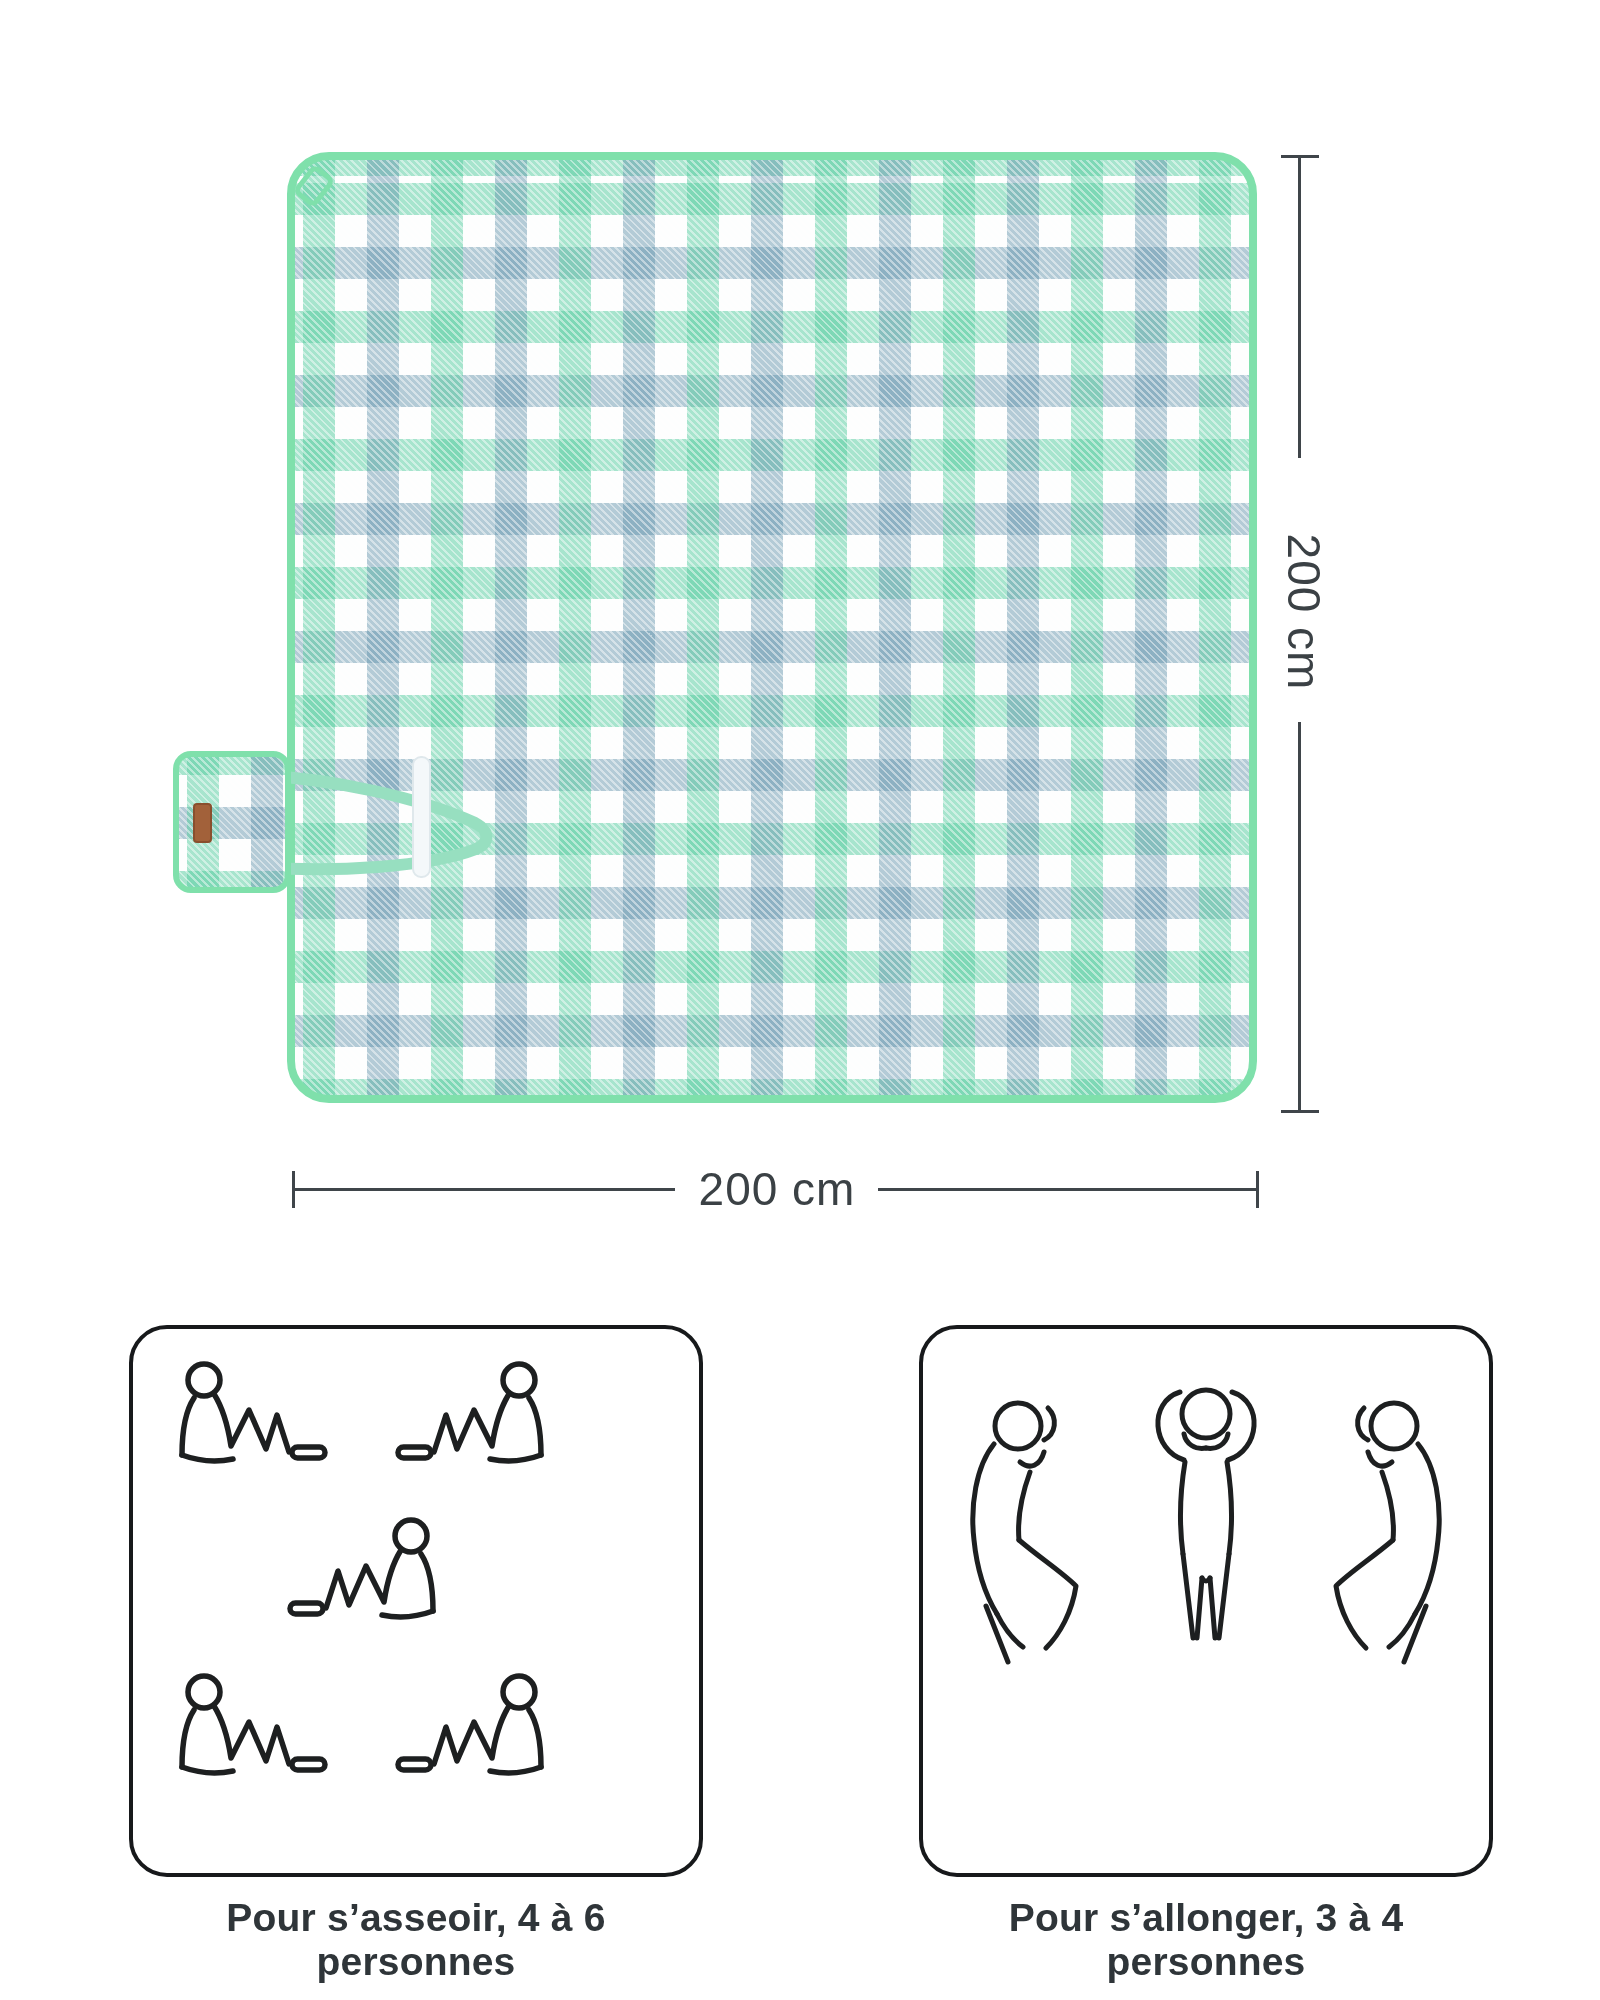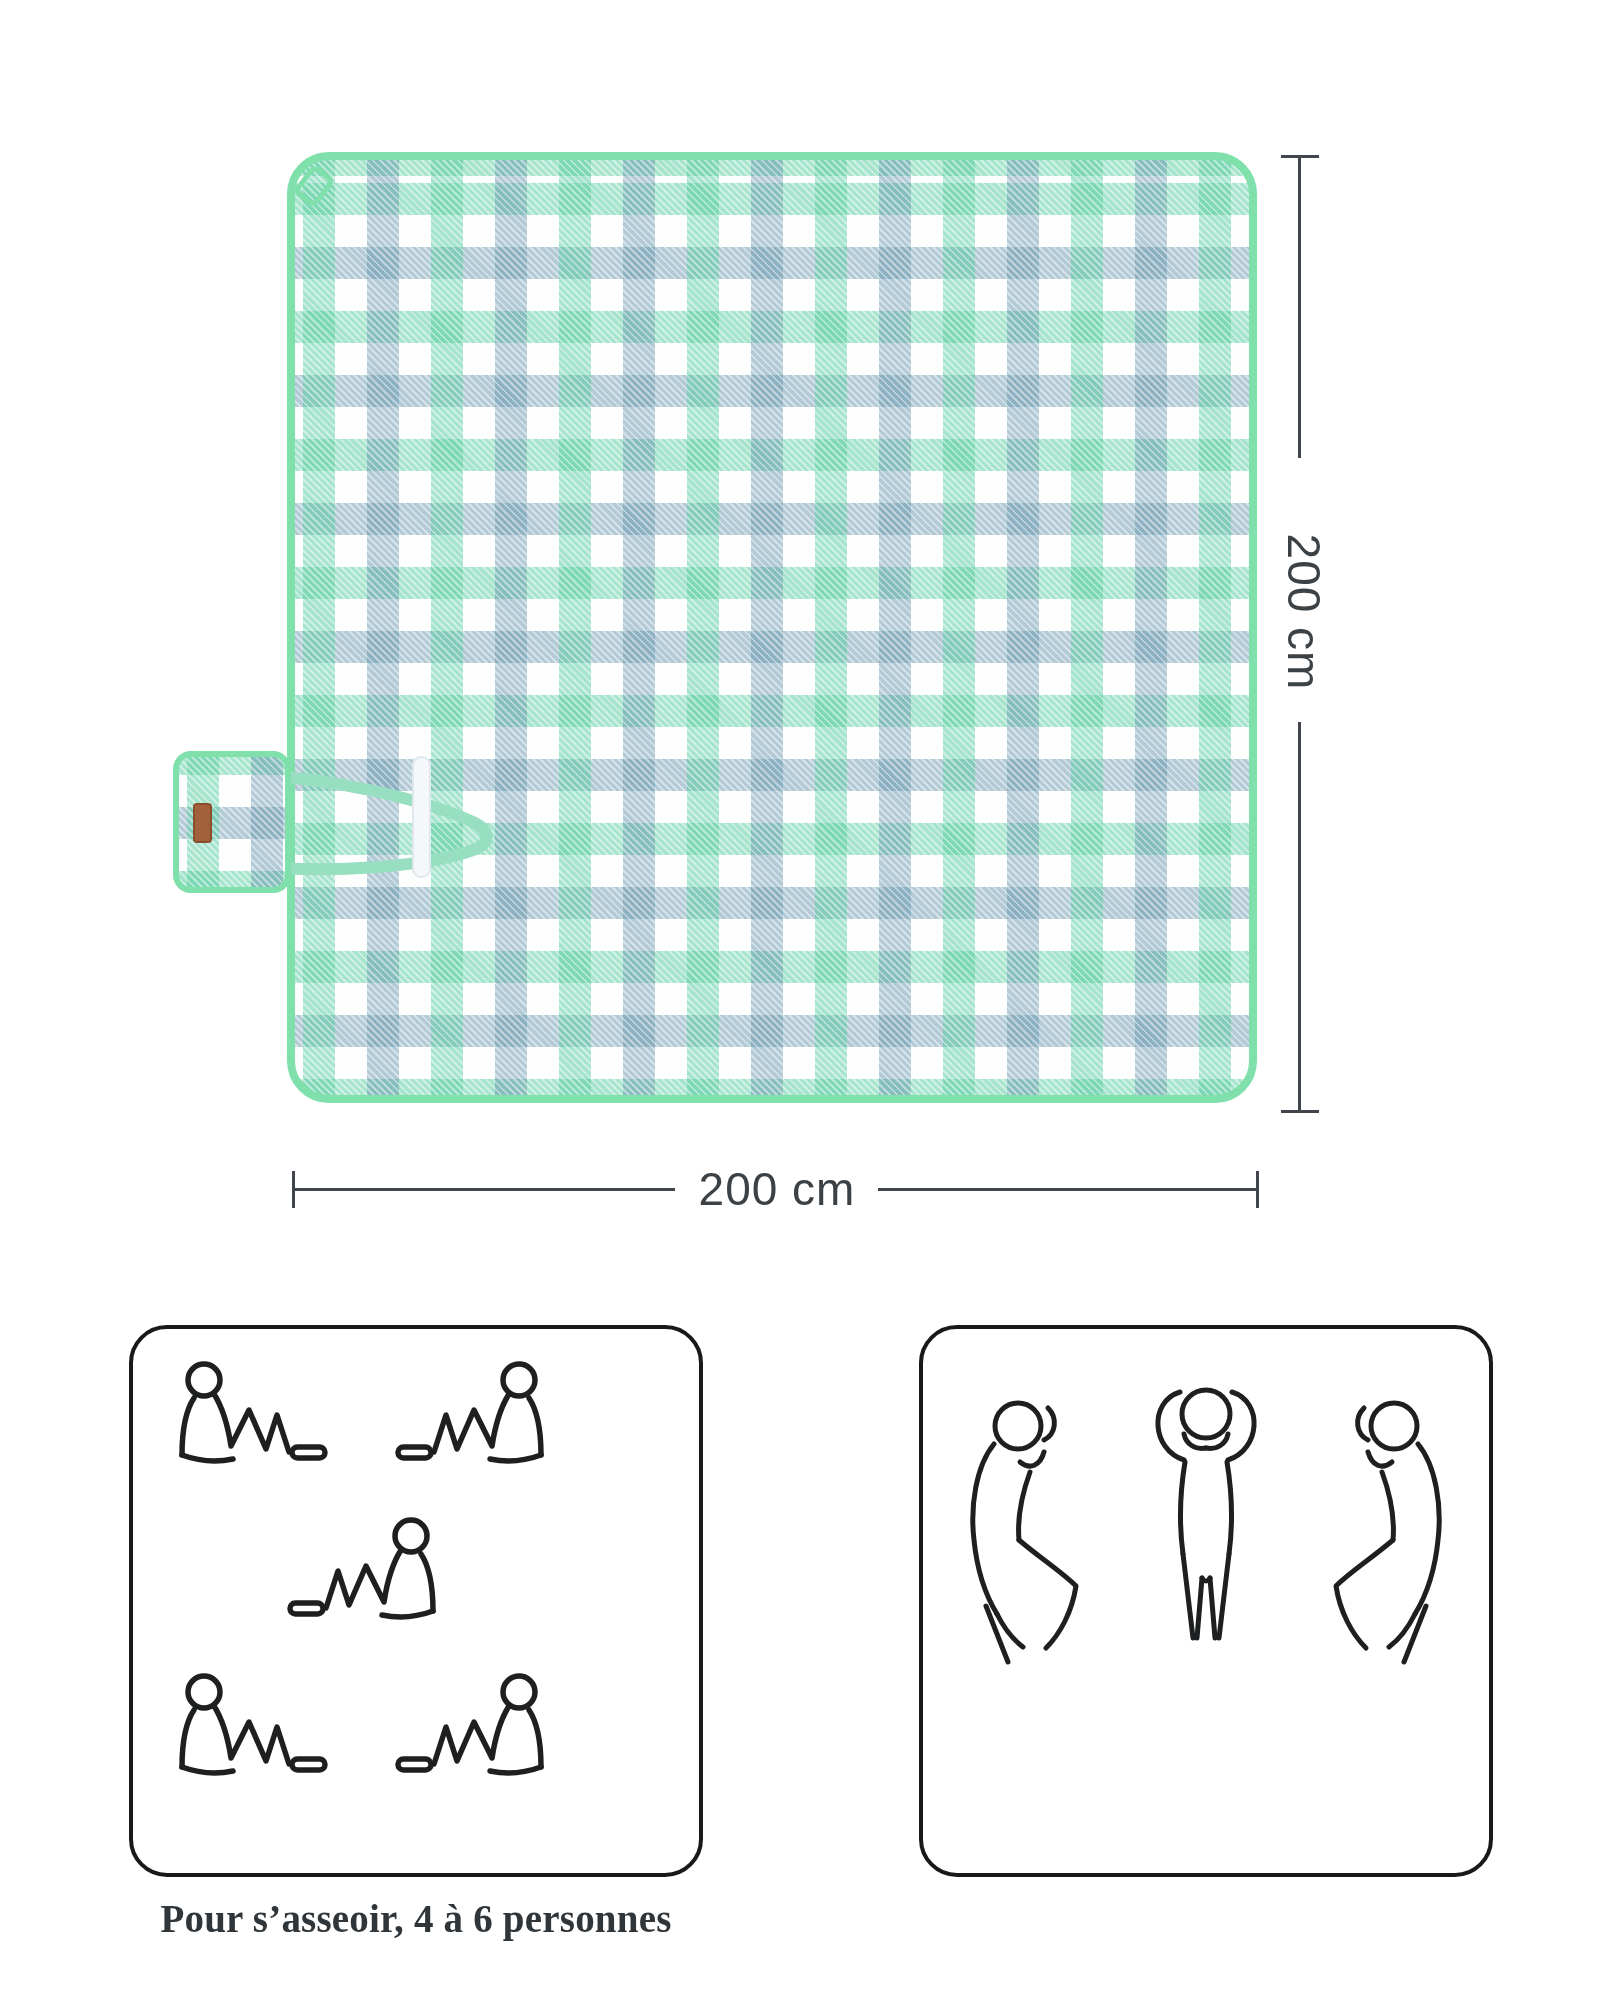--- a/index.html
+++ b/index.html
@@ -36,21 +36,21 @@
              letter-spacing:1px;text-align:center;line-height:46px;}
   .dim-label.v{left:1204px;top:589px;width:200px;height:46px;transform:rotate(90deg);}
   .dim-label.h{left:627px;top:1166px;width:300px;height:46px;}
 
   
   .panel{position:absolute;top:1325px;width:566px;height:544px;background:#ffffff;
          border:4px solid #17191b;border-radius:38px;}
   .panel.left{left:129px;}
   .panel.right{left:919px;}
   .caption{position:absolute;top:1896px;width:574px;text-align:center;
-           color:#2f3539;font-size:39px;font-weight:600;letter-spacing:0.2px;font-family:Liberation Serif, serif;}
+           color:#2f3539;font-size:39px;font-weight:600;letter-spacing:0.2px;}
   .caption.left{left:129px;}
   .caption.right{left:919px;}
   .fig{position:absolute;}
 </style>
 </head>
 <body>
 
 <div id="stage">
 
   <svg width="0" height="0" style="position:absolute">
@@ -142,14 +142,15 @@
   <svg class="fig" style="left:1136px;top:1372px" width="140" height="310" viewBox="0 0 140 310">
       <use href="#fig-lie-back"></use>
     </svg>
   <svg class="fig" style="left:1310px;top:1382px" width="140" height="310" viewBox="0 0 140 310">
        <g transform="translate(140,0) scale(-1,1)">
         <use href="#fig-lie-side"></use>
       </g>
     </svg>
 
   <div class="caption left">Pour s’asseoir, 4 à 6 personnes</div>
+  <div class="caption right">Pour s’allonger, 3 à 4 personnes</div>
 
 </div>
 
 </body></html>

